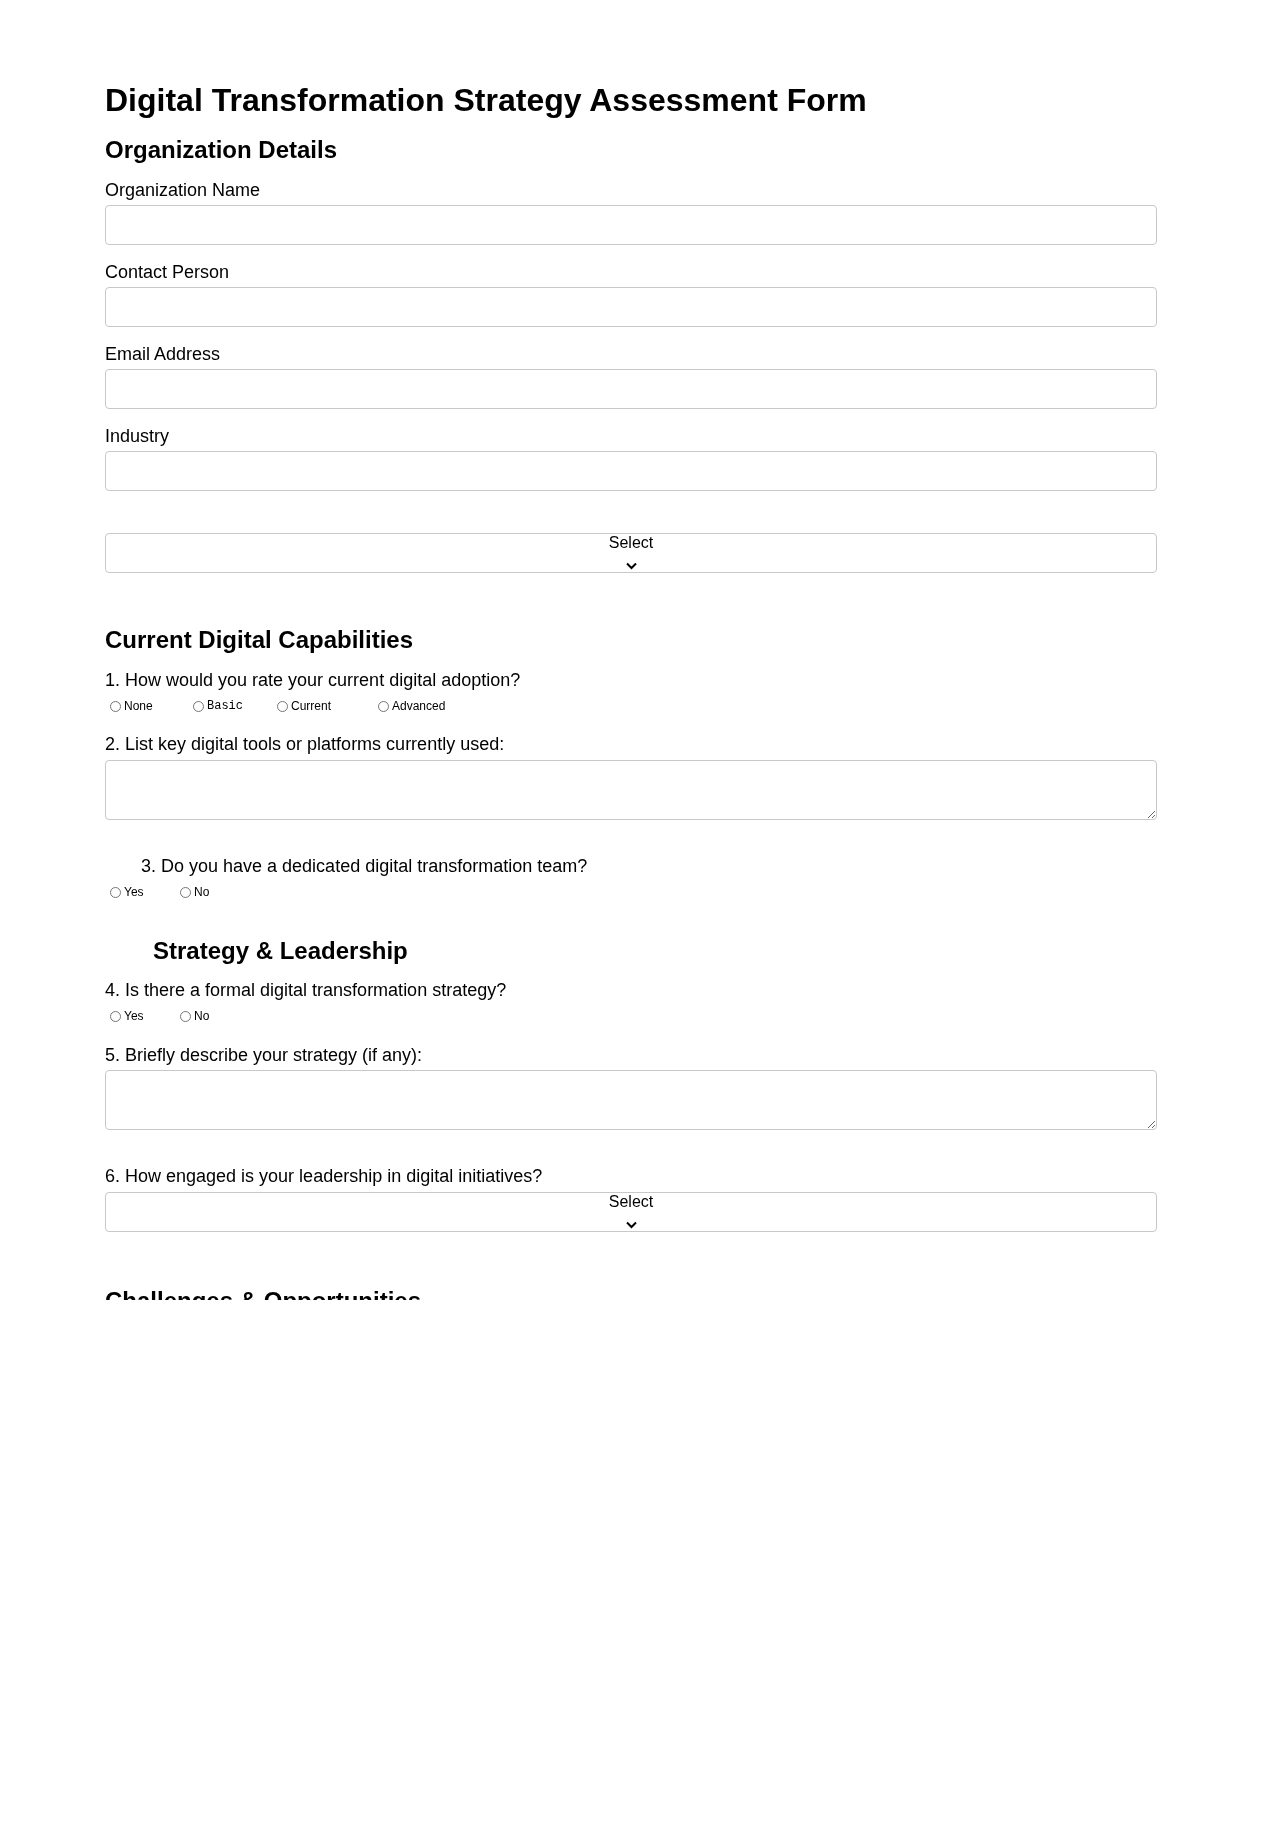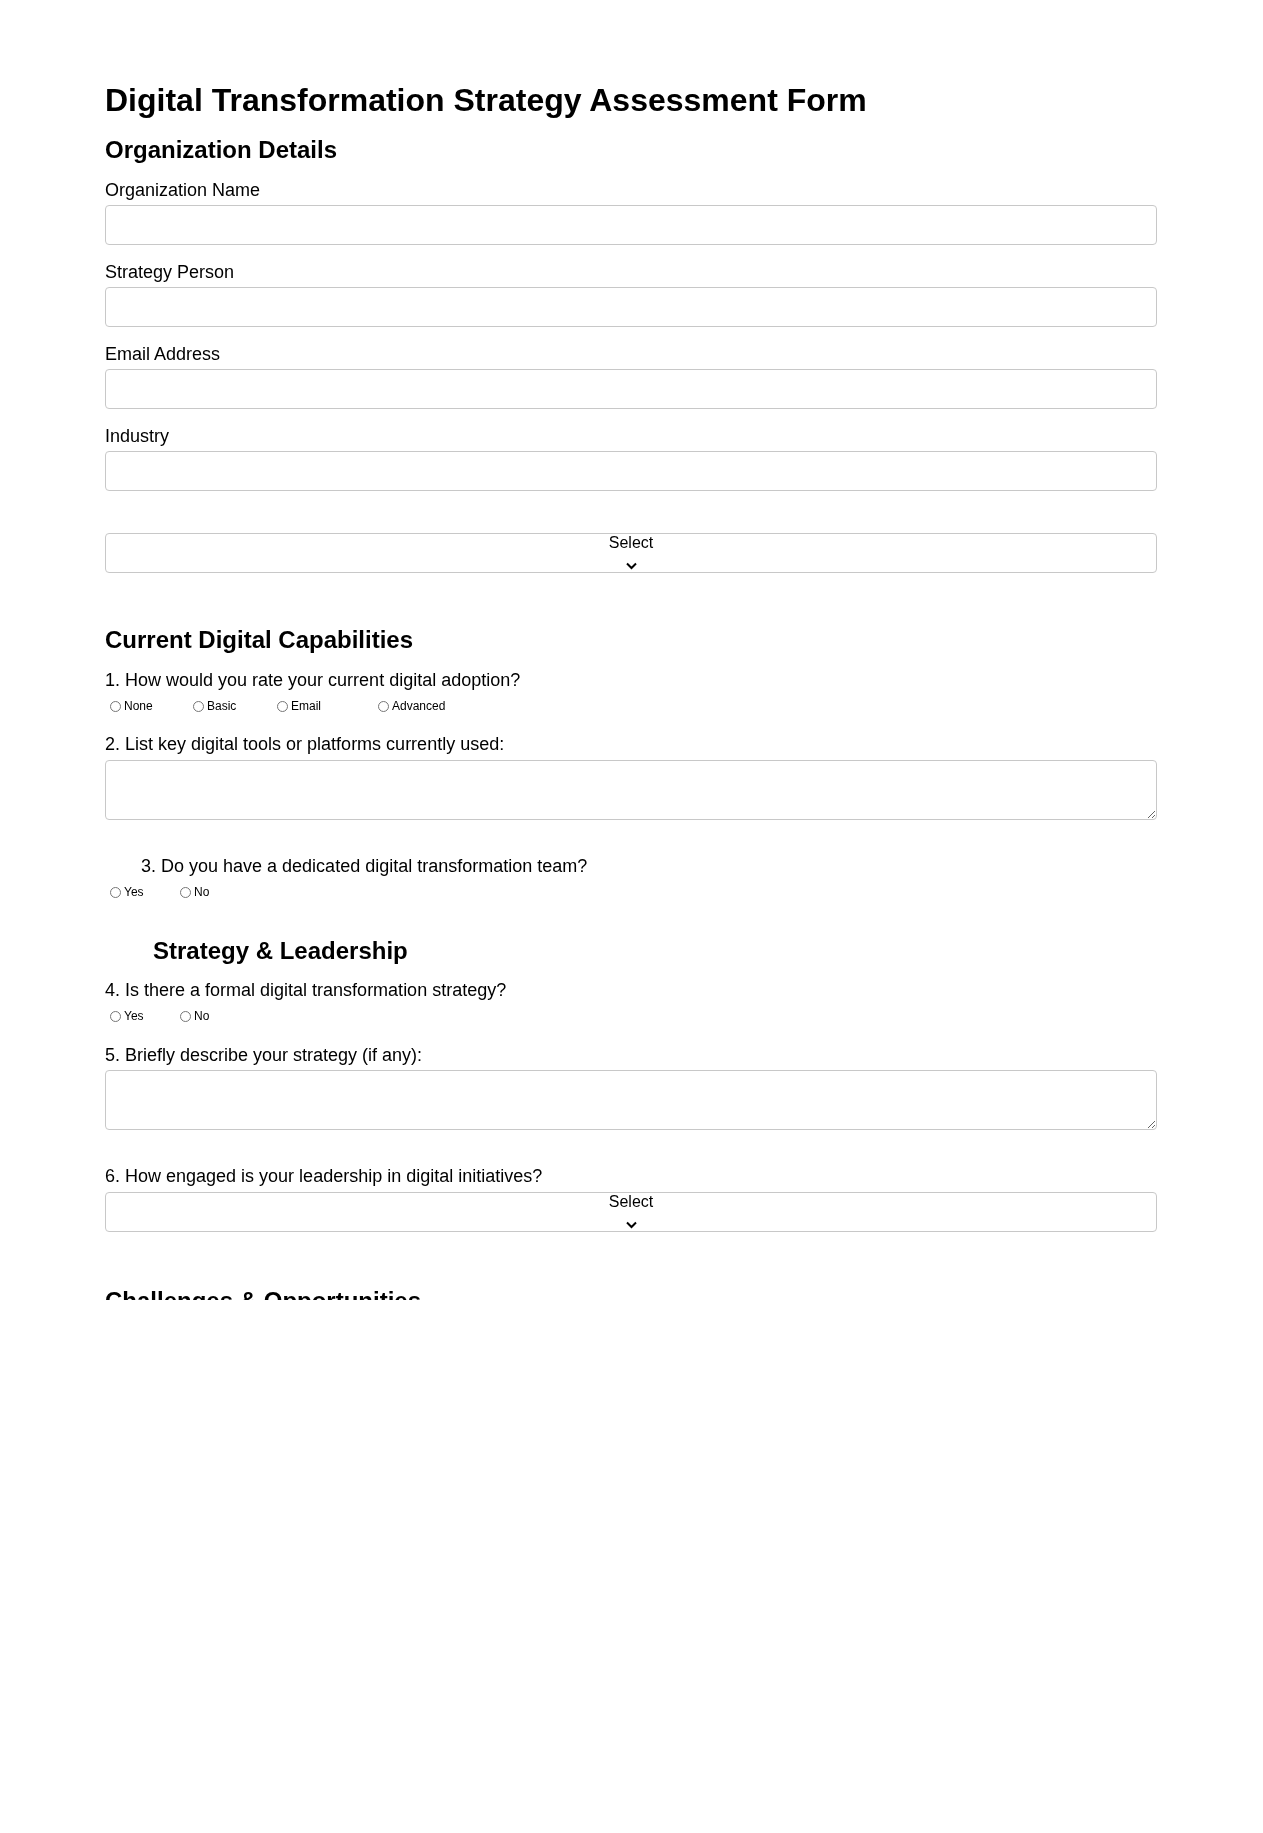--- a/index.html
+++ b/index.html
@@ -56,21 +56,21 @@
 
 <div class="page">
 
   <h1 class="abs" style="top:81px;">Digital Transformation Strategy Assessment Form</h1>
 
   <h2 class="abs" style="top:136px;">Organization Details</h2>
 
   <div class="abs lbl" style="top:180px;">Organization Name</div>
   <input class="abs field" style="top: 205px;" type="text" value="">
 
-  <div class="abs lbl" style="top:262px;">Strategy Person</div>
+  <div class="abs lbl" style="top:262px;">Contact Person</div>
   <input class="abs field" style="top: 287px;" type="text" value="">
 
   <div class="abs lbl" style="top:344px;">Email Address</div>
   <input class="abs field" style="top: 369px;" type="email" value="">
 
   <div class="abs lbl" style="top:426px;">Industry</div>
   <input class="abs field" style="top: 451px;" type="text" value="">
 
   <div class="abs lbl" style="top:536px;">Organization Size</div>
   <div class="abs sel" style="top:533px;">
@@ -83,27 +83,27 @@
   </div>
 
   <h2 class="abs" style="top:626px;">Current Digital Capabilities</h2>
 
   <div class="abs lbl" style="top:670px;">1. How would you rate your current digital adoption?</div>
   <div class="abs radios" style="top:696px;">
     <label class="radio-opt" style="width:83px;">
       <span class="radio-circle"></span>
       <span>None</span>
     </label>
-    <label class="radio-opt" style="width:84px;">
+    <label class="radio-opt" style="width:84px;font-family:Liberation Mono, monospace;">
       <span class="radio-circle"></span>
       <span>Basic</span>
     </label>
     <label class="radio-opt" style="width:101px;">
       <span class="radio-circle"></span>
-      <span>Email</span>
+      <span>Current</span>
     </label>
     <label class="radio-opt">
       <span class="radio-circle"></span>
       <span>Advanced</span>
     </label>
   </div>
 
   <div class="abs lbl" style="top:734px;">2. List key digital tools or platforms currently used:</div>
   <textarea class="abs ta" style="top: 760px;"></textarea>
 

